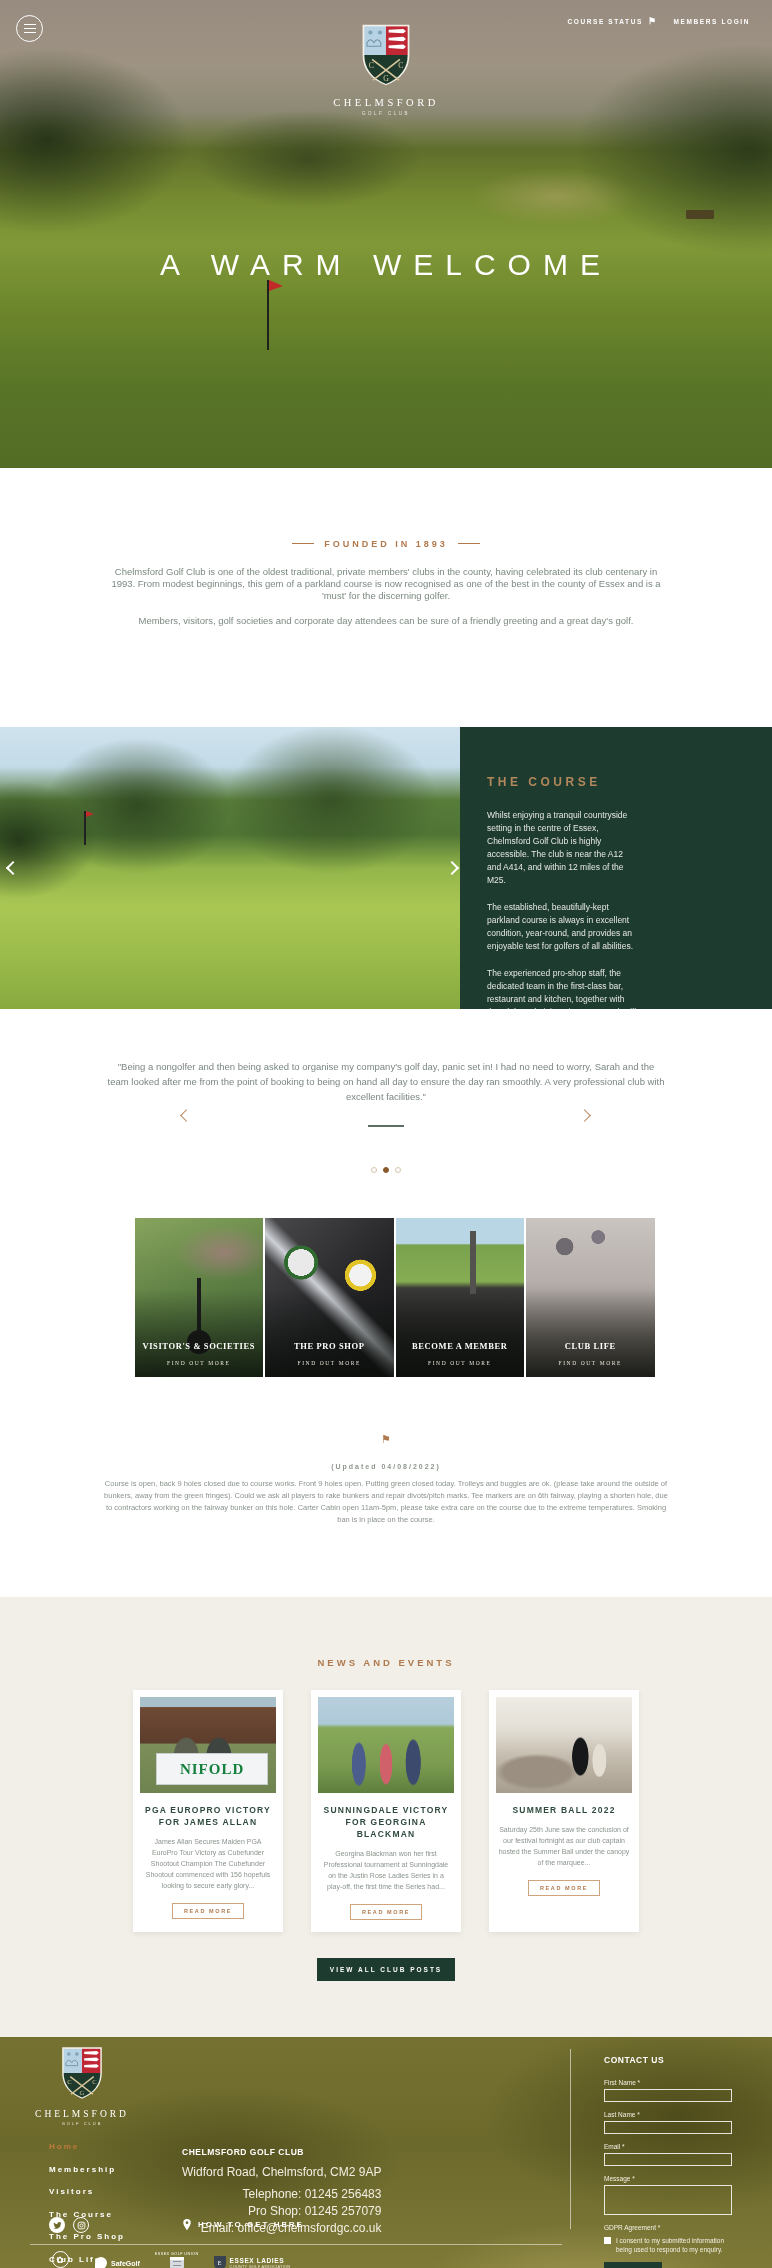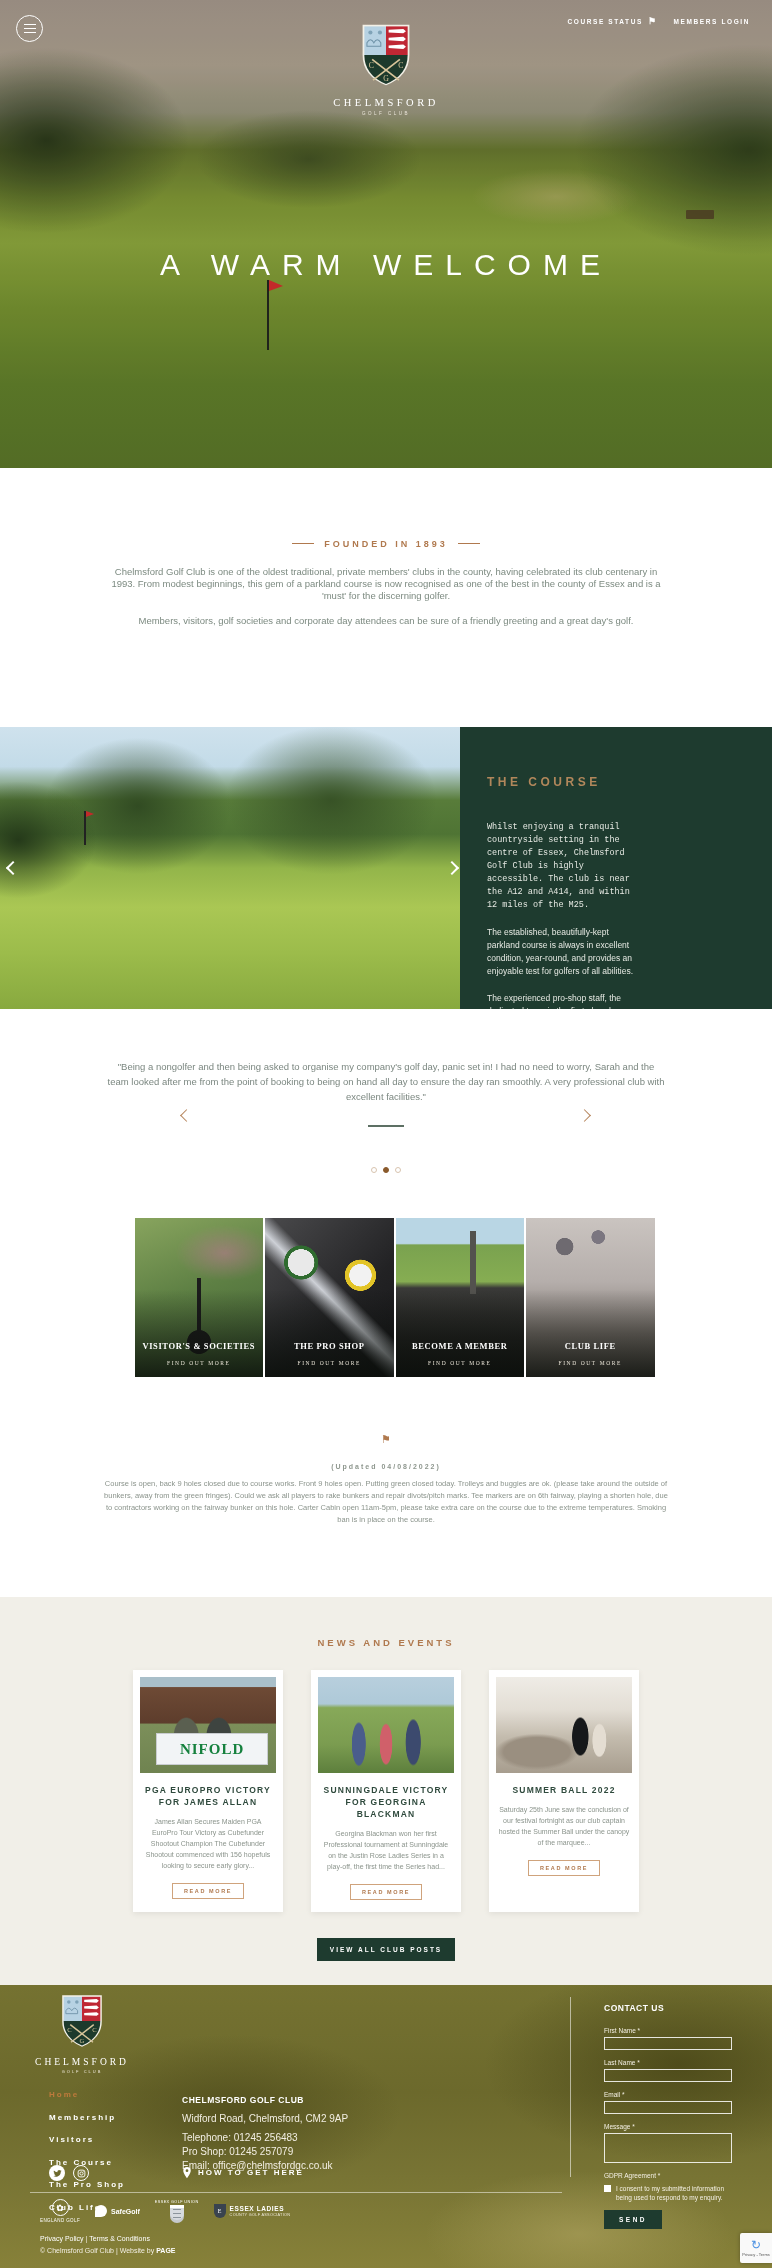--- a/index.html
+++ b/index.html
@@ -80,21 +80,21 @@
         #93b54a 50%, #aac754 64%, #9cbc4b 80%, #88a93f 100%);
   }
   .course-photo .pin-flag2 { position:absolute; left: 84px; top: 84px; width: 1.5px; height: 34px; background:#222; }
   .course-photo .pin-flag2::before { content:""; position:absolute; left:1.5px; top:0; border-top:3px solid transparent; border-bottom:3px solid transparent; border-left:8px solid #c22a2a; }
   .carousel-arrow { position: absolute; z-index: 4; cursor: pointer; width: 10px; height: 10px; border-right: 2px solid #fff; border-bottom: 2px solid #fff; }
   .arrow-left  { left: 8px;  top: 136px; transform: rotate(135deg); }
   .arrow-right { left: 447px; top: 136px; transform: rotate(-45deg); }
   .course-panel { flex: 1; background: #1e3b2f; padding: 48px 135px 0 27px; }
   .panel-title { color: #b1875b; font-size: 12px; font-weight: bold; letter-spacing: 3.5px; }
   .course-panel p { margin-top: 14px; width: 150px; color: #e6e9e3; font-size: 8.5px; line-height: 13px; }
-  .course-panel p:first-of-type { margin-top: 32px; font-family: Liberation Mono, monospace; }
+  .course-panel p:first-of-type { margin-top: 20px; }
   .outline-btn {
     display: inline-block; margin-top: 18px; padding: 6px 12px; cursor: pointer;
     border: 1px solid rgba(255,255,255,.75); color: #fff; background: transparent;
     font-size: 6px; font-weight: bold; letter-spacing: 2px; font-family: "Liberation Sans", sans-serif;
   }
 
   
   .testimonial { position: relative; height: 209px; background: #fff; }
   .quote { position: absolute; top: 50px; left: 106px; width: 560px; text-align: center; font-size: 9.5px; line-height: 15px; color: #7b8780; }
   .t-arrow { position: absolute; top: 102px; width: 9px; height: 9px; border-right: 1.6px solid #b5835a; border-bottom: 1.6px solid #b5835a; cursor: pointer; }
@@ -134,21 +134,21 @@
     font-family: "Liberation Serif", serif; font-size: 5.5px; letter-spacing: 1.6px; }
 
   
   .course-info { height: 220px; padding-top: 56px; text-align: center; background: #fff; }
   .info-flag { color: #b0794e; font-size: 11px; }
   .gold-title { margin-top: 10px; color: #b0794e; font-size: 9.5px; font-weight: bold; letter-spacing: 3px; }
   .info-updated { margin-top: 17px; color: #8e978e; font-size: 7px; font-weight: bold; letter-spacing: 2px; }
   .info-body { width: 566px; margin: 8px auto 0; font-size: 7.5px; line-height: 12px; color: #8b948c; }
 
   
-  .news { height: 388px; background: #f1efe8; padding-top: 40px; text-align: center; }
+  .news { height: 440px; background: #f1efe8; padding-top: 60px; text-align: center; }
   .news-row { margin-top: 22px; display: flex; justify-content: center; gap: 28px; }
   .ncard { width: 150px; background: #fff; padding: 7px 7px 12px; box-shadow: 0 2px 6px rgba(0,0,0,.07); text-align: center; }
   .ncard-img { position: relative; height: 96px; overflow: hidden; }
   .ni1 { background:
       radial-gradient(ellipse 20px 30px at 34% 62%, #5a5f50 60%, rgba(90,95,80,0) 65%),
       radial-gradient(ellipse 20px 30px at 58% 62%, #3e4440 60%, rgba(62,68,64,0) 65%),
       linear-gradient(to bottom, #a9bfc9 0%, #a9bfc9 10%, #6e4a35 11%, #5d3d2c 48%, #7c8f5a 49%, #6f8350 100%); }
   .ni1 .sign { position: absolute; left: 12%; right: 6%; bottom: 8%; height: 34%; background: #f2f4f6; border: 1px solid #c9ccd0;
       display: flex; align-items: center; justify-content: center; }
   .ni1 .sign span { color: #15803d; font-family: "Liberation Serif", serif; font-weight: bold; font-size: 15px; letter-spacing: 1px; }
@@ -182,21 +182,21 @@
   .f-menu { position: absolute; left: 49px; top: 98px; list-style: none; }
   .f-menu li { margin-bottom: 4.5px; }
   .f-menu a { color: #fff; text-decoration: none; font-size: 8px; font-weight: bold; letter-spacing: 2px; }
   .f-menu a.current { color: #bf7a3c; }
   .f-social { position: absolute; left: 49px; top: 180px; display: flex; gap: 8px; }
   .soc { width: 16px; height: 16px; border-radius: 50%; display: flex; align-items: center; justify-content: center; cursor: pointer; }
   .soc.tw { background: #fff; }
   .soc.ig { border: 1.3px solid #fff; }
   .f-club { position: absolute; left: 182px; top: 110px; }
   .f-club-name { font-size: 8.5px; font-weight: bold; letter-spacing: .5px; }
-  .f-club p { margin-top: 8px; font-size: 10px; color: #f2eee2; }
+  .f-club p { margin-top: 8px; font-size: 12px; color: #f2eee2; text-align: right; }
   .f-club p.tight { margin-top: 3px; }
   .f-directions { position: absolute; left: 182px; top: 181px; display: flex; align-items: center; gap: 6px; cursor: pointer; }
   .f-directions span { font-size: 8px; font-weight: bold; letter-spacing: 2px; color: #fff; }
   .v-divider { position: absolute; left: 570px; top: 12px; width: 1px; height: 180px; background: rgba(255,255,255,.55); }
   .f-form { position: absolute; left: 604px; top: 18px; width: 128px; }
   .f-form-title { font-size: 8.5px; font-weight: bold; letter-spacing: .5px; }
   .f-label { margin-top: 9px; font-size: 6.5px; color: #f4f0e4; }
   .f-form input[type=text] { display: block; width: 128px; height: 13px; margin-top: 3px; background: transparent; border: 1px solid rgba(255,255,255,.85); }
   .f-form textarea { display: block; width: 128px; height: 30px; margin-top: 3px; background: transparent; border: 1px solid rgba(255,255,255,.85); resize: none; }
   .gdpr-row { margin-top: 5px; display: flex; gap: 5px; align-items: flex-start; }

